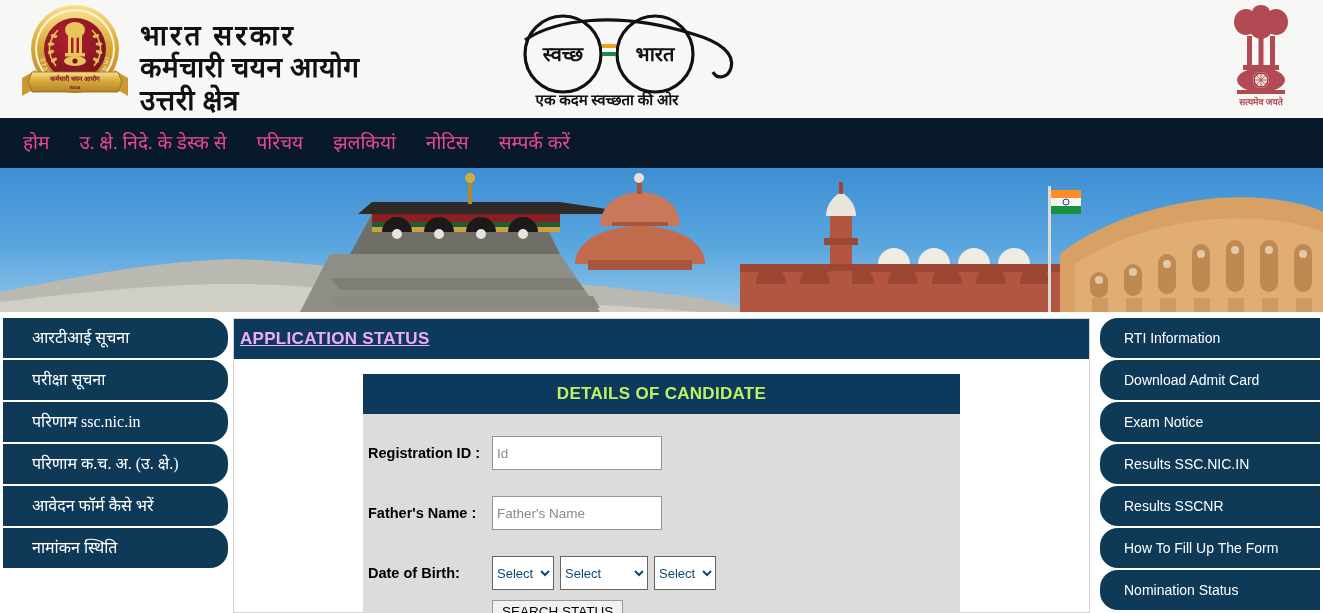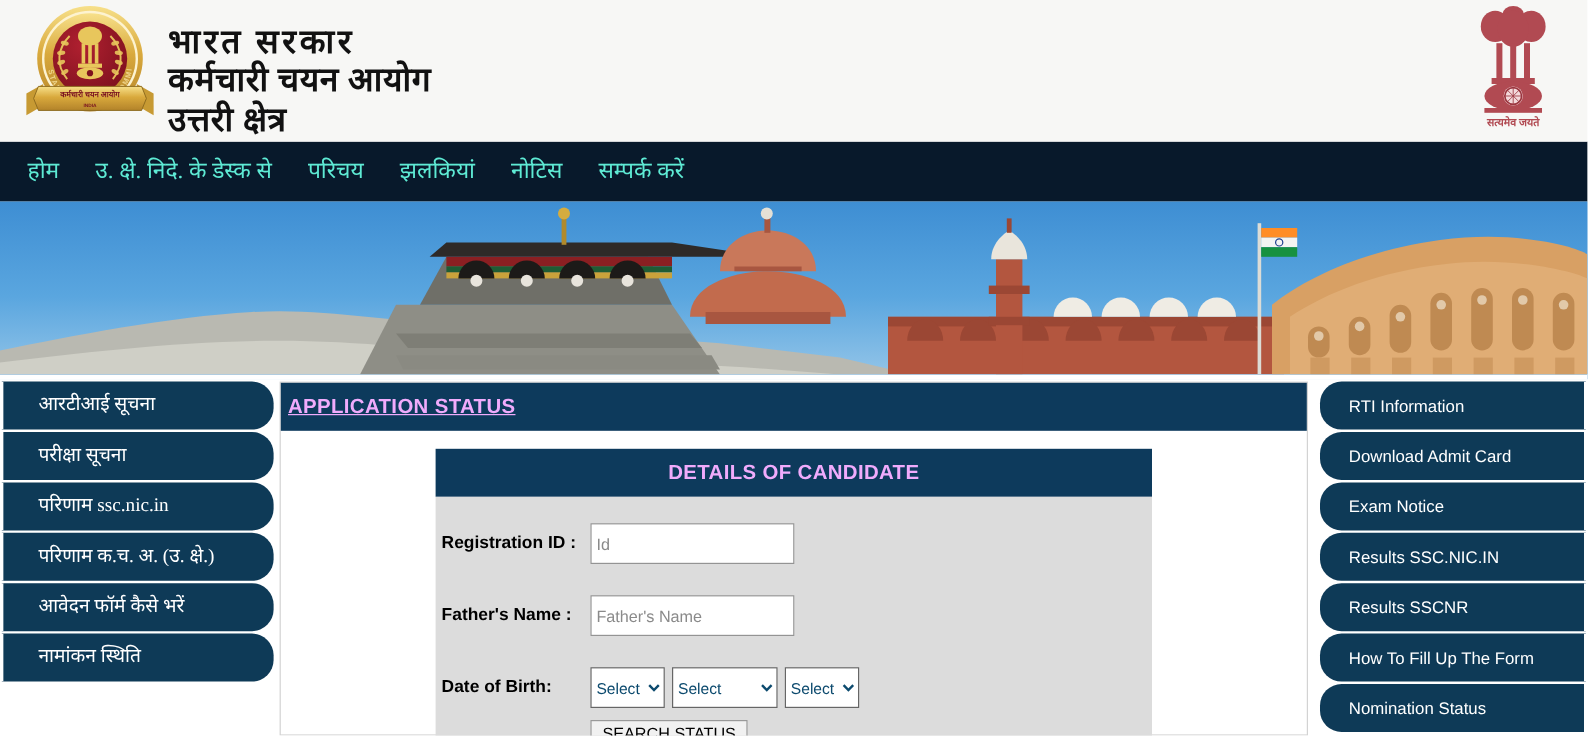--- a/index.html
+++ b/index.html
@@ -61,21 +61,21 @@
   
   .navbar {
     height: 50px;
     background: #08192b;
     display: flex;
     align-items: center;
     padding-left: 8px;
     box-sizing: border-box;
   }
   .navbar .nav-item {
-    color: #5eead4;
+    color: #ec4899;
     font-family: "Liberation Serif", serif;
     font-size: 19px;
     padding: 0 15px;
     white-space: nowrap;
     cursor: pointer;
     line-height: 50px;
   }
 
   
   .banner {
@@ -161,21 +161,21 @@
     padding: 15px 0 0 0;
     display: flex;
     justify-content: center;
   }
   .form-box {
     width: 597px;
     box-sizing: border-box;
   }
   .form-box-head {
     background: #0d3a5c;
-    color: #f0abfc;
+    color: #bef264;
     text-align: center;
     font-size: 17px;
     font-weight: 700;
     height: 40px;
     line-height: 40px;
     letter-spacing: 0.3px;
   }
   .form-box-body {
     background: #dcdcdc;
     padding: 22px 0 14px 0;
@@ -292,20 +292,36 @@
       <text x="63" y="87" text-anchor="middle" font-family="Liberation Sans, sans-serif" font-size="4" fill="#7a1220" font-weight="bold">INDIA</text>
     </svg>
   </div>
 
   <div class="gov-title">
     <span class="l1">भारत  सरकार</span>
     <span>कर्मचारी चयन आयोग</span>
     <span>उत्तरी  क्षेत्र</span>
   </div>
 
+  <div class="swachh">
+    <svg viewBox="0 0 280 106" width="280" height="106">
+      <g fill="none" stroke="#111" stroke-width="3.2">
+        <circle cx="68" cy="50" r="38"></circle>
+        <circle cx="160" cy="50" r="38"></circle>
+        <path d="M107 46 L121 46"></path>
+        <path d="M30 36 C60 16 120 6 198 30 C226 38 240 50 236 64 C233 74 222 76 218 68"></path>
+      </g>
+      <rect x="107" y="40" width="14" height="4" fill="#f0a021"></rect>
+      <rect x="107" y="44" width="14" height="4" fill="#ffffff"></rect>
+      <rect x="107" y="48" width="14" height="4" fill="#1a8a46"></rect>
+      <text x="68" y="57" text-anchor="middle" font-family="Liberation Serif, serif" font-size="20" fill="#111" font-weight="bold">स्वच्छ</text>
+      <text x="160" y="57" text-anchor="middle" font-family="Liberation Serif, serif" font-size="20" fill="#111" font-weight="bold">भारत</text>
+      <text x="112" y="101" text-anchor="middle" font-family="Liberation Serif, serif" font-size="15" fill="#111" font-weight="bold">एक कदम स्वच्छता की ओर</text>
+    </svg>
+  </div>
 
   <div class="emblem-right">
     <svg viewBox="0 0 64 106" width="64" height="106">
       <g fill="#b14a52">
         <ellipse cx="32" cy="10" rx="9" ry="7"></ellipse>
         <ellipse cx="17" cy="20" rx="12" ry="13"></ellipse>
         <ellipse cx="47" cy="20" rx="12" ry="13"></ellipse>
         <ellipse cx="32" cy="22" rx="13" ry="15"></ellipse>
         <rect x="18" y="34" width="5" height="30"></rect>
         <rect x="29.5" y="34" width="5" height="30"></rect>

